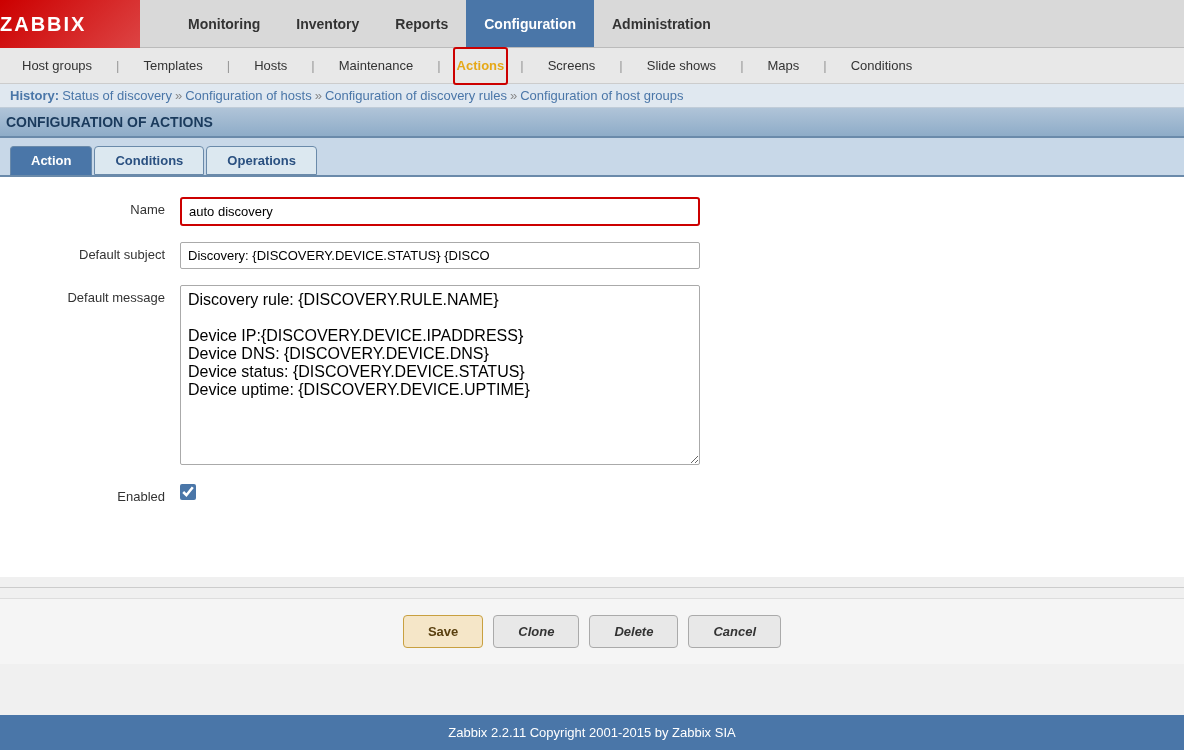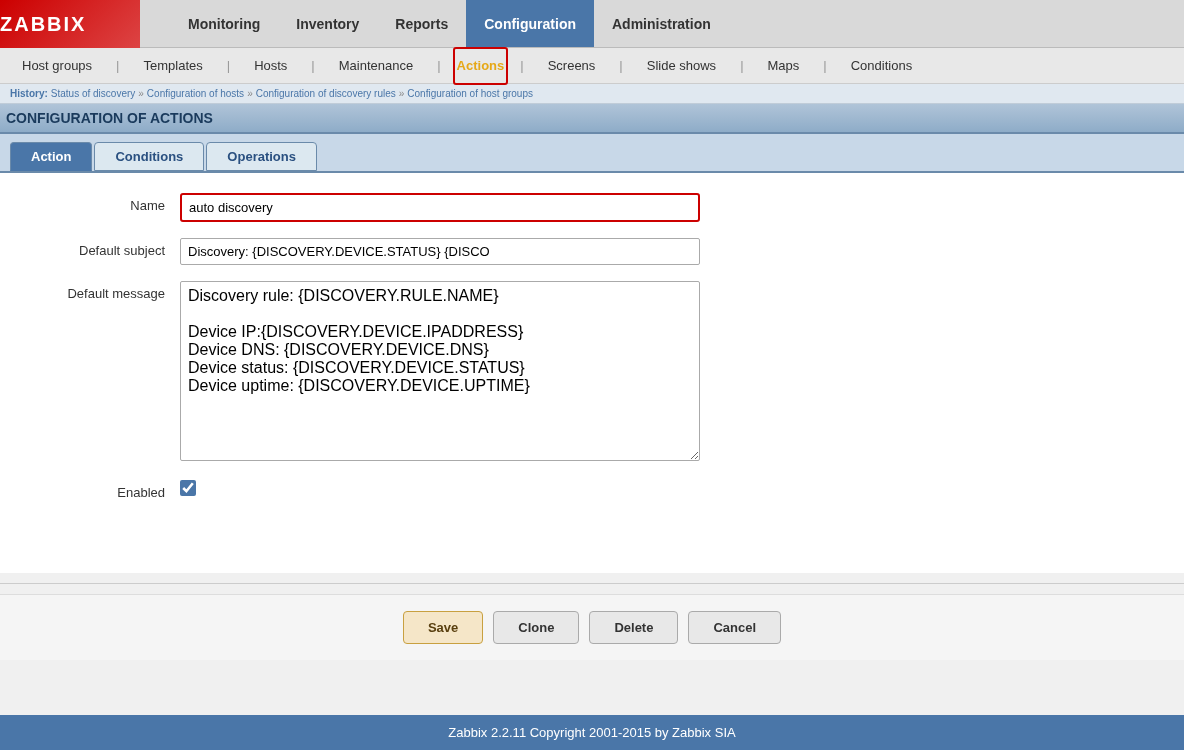--- a/index.html
+++ b/index.html
@@ -85,21 +85,21 @@
     }
     .second-nav-sep {
       color: #999;
       font-size: 13px;
     }
 
     
     .breadcrumb {
       background: #e0e8f0;
       padding: 4px 10px;
-      font-size: 10px;
+      font-size: 13px;
       color: #555;
       border-bottom: 1px solid #c0ccd8;
       display: flex;
       align-items: center;
       flex-wrap: wrap;
       gap: 3px;
     }
     .breadcrumb-label {
       color: #4a76a8;
       font-weight: bold;
@@ -230,20 +230,21 @@
     }
     .btn-save {
       background: #f5e6c8;
       border-color: #c8a040;
       color: #5a4010;
     }
     .btn-default {
       background: #e8e8e8;
       border-color: #aaa;
       color: #333;
+      font-style: italic;
     }
 
     
     .footer {
       background: #4a76a8;
       color: white;
       text-align: center;
       padding: 10px;
       font-size: 13px;
       position: fixed;

